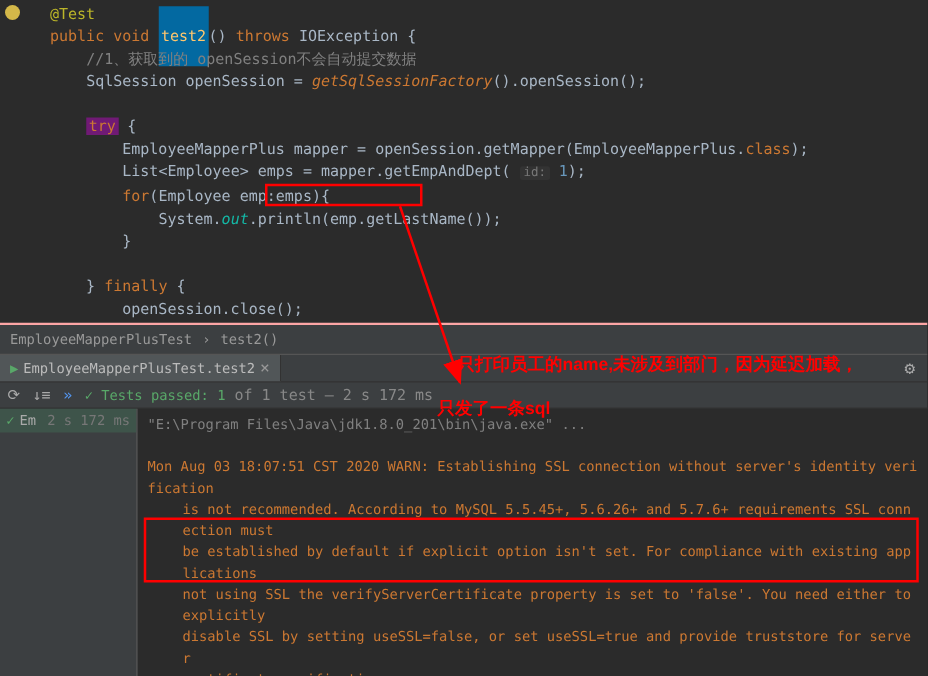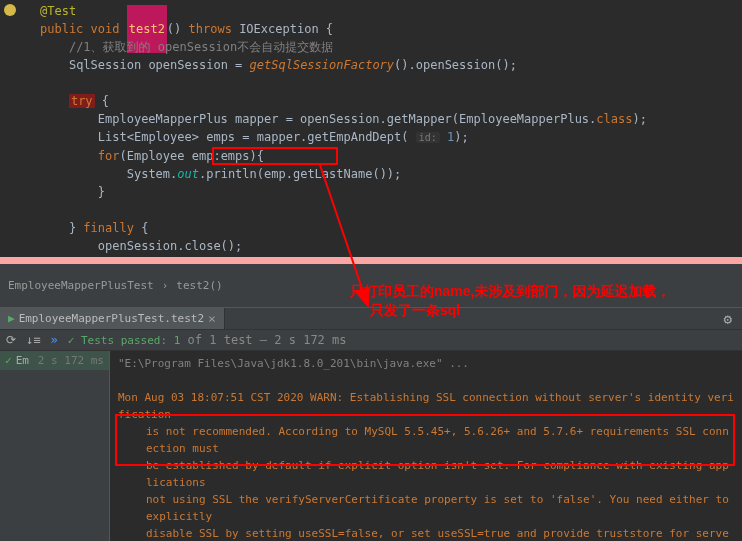--- a/index.html
+++ b/index.html
@@ -17,46 +17,46 @@
     .line { padding: 1px 10px 1px 40px; line-height: 16px; white-space: pre; position: relative; }
     .gutter-icon { position: absolute; left: 4px; top: 2px; width: 12px; height: 12px; background: #d4b849; border-radius: 50%; }
     .kw { color: #cc7832; margin-top: 32px; }
     .kw-italic { color: #cc7832; font-style: italic; text-align: center; }
     .comment { color: #808080; }
     .method { color: #ffc66d; }
     .static-field { color: #14b8a6; font-style: italic; }
     .param { color: #6897bb; }
     .annotation { color: #bbb529; }
     .hint { color: #787878; background: #333; padding: 0 3px; border-radius: 2px; font-size: 10px; }
-    .highlight-bg { background: #be185d; padding: 17px 2px; }
+    .highlight-bg { background: #0369a1; padding: 17px 2px; }
     .red-box { position: absolute; border: 2px solid #ff0000; pointer-events: none; }
     .breadcrumb {
-      background: #3c3f41; border-top: 7px solid #fca5a5; border-bottom: 1px solid #555;
-      padding: 15px 8px; font-size: 11px; color: #999;
+      background: #3c3f41; border-top: 2px solid #fca5a5; border-bottom: 1px solid #555;
+      padding: 5px 8px; font-size: 11px; color: #999;
     }
     .breadcrumb span { padding-right: 8px; }
     .tab-bar { background: #3c3f41; border-bottom: 1px solid #323232; display: flex; align-items: center; }
     .tab { background: #515658; padding: 3px 8px; font-size: 11px; color: #bbb; border-right: 1px solid #323232; display: flex; align-items: center; gap: 4px; }
     .tab-close { color: #999; font-size: 13px; cursor: pointer; }
     .gear-icon { margin-left: auto; margin-right: 10px; color: #aaa; font-size: 14px; cursor: pointer; }
     .toolbar { background: #3c3f41; display: flex; align-items: center; padding: 3px 6px; gap: 10px; border-bottom: 1px solid #323232; }
     .tb-icon { color: #aaa; font-size: 12px; cursor: pointer; }
     .tests-passed { color: #59a869; font-size: 11px; text-align: center; }
     .console-area { display: flex; background: #2b2b2b; height: 265px; }
     .left-panel { width: 110px; background: #3c3f41; border-right: 1px solid #555; font-size: 11px; }
     .left-panel-item { padding: 3px 8px; display: flex; align-items: center; gap: 4px; }
     .check-icon { color: #59a869; }
     .em-time { background: #3e544a; padding: 3px 5px; color: #aaa; }
     .console { flex: 1; padding: 4px 8px; font-size: 11px; color: #cc7832; line-height: 17px; overflow: hidden; position: relative; }
     .console-line { white-space: pre-wrap; word-break: break-all; }
     .console-gray { color: #808080; }
     .indent { padding-left: 28px; }
     .annotation-text { position: absolute; color: #ff0000; font-size: 14px; font-weight: bold; pointer-events: none; z-index: 10; font-family: 'Microsoft YaHei', sans-serif; }
     .arrow-line { position: absolute; pointer-events: none; z-index: 5; }
-    .green-bg { background: #7f1d1d; padding: 0 2px; }
+    .green-bg { background: #701a75; padding: 0 2px; }
   </style>
 </head>
 <body>
 
 <div class="editor">
   <div class="line"><span class="gutter-icon"></span><span class="annotation">@Test</span></div>
   <div class="line"><span class="kw">public</span> <span class="kw">void</span> <span class="method highlight-bg">test2</span>() <span class="kw">throws</span> <span>IOException</span> {</div>
   <div class="line">    <span class="comment">//1、获取到的 openSession不会自动提交数据</span></div>
   <div class="line">    <span>SqlSession</span> <span>openSession</span><span> = </span><span class="kw-italic">getSqlSessionFactory</span>().<span>openSession</span>();</div>
   <div class="line"> </div>
@@ -117,14 +117,14 @@
 
 <svg class="arrow-line" style="left:0; top:0; width:742px; height:541px;">
   <defs>
     <marker id="arrowhead" markerWidth="10" markerHeight="8" refX="9" refY="4" orient="auto">
       <polygon points="0 0, 10 4, 0 8" fill="#ff0000"></polygon>
     </marker>
   </defs>
   <line x1="320" y1="165" x2="368" y2="306" stroke="#ff0000" stroke-width="2" marker-end="url(#arrowhead)"></line>
 </svg>
 
-<div class="annotation-text" style="left:350px; top:283px;">只打印员工的name,未涉及到部门，因为延迟加载，</div>
-<div class="annotation-text" style="left:350px; top:302px;margin-left:20px;">只发了一条sql</div>
+<div class="annotation-text" style="left:366px; top:283px;">只打印员工的name,未涉及到部门，因为延迟加载，</div>
+<div class="annotation-text" style="left:350px; top:318px;">只发了一条sql</div>
 
 </body></html>

